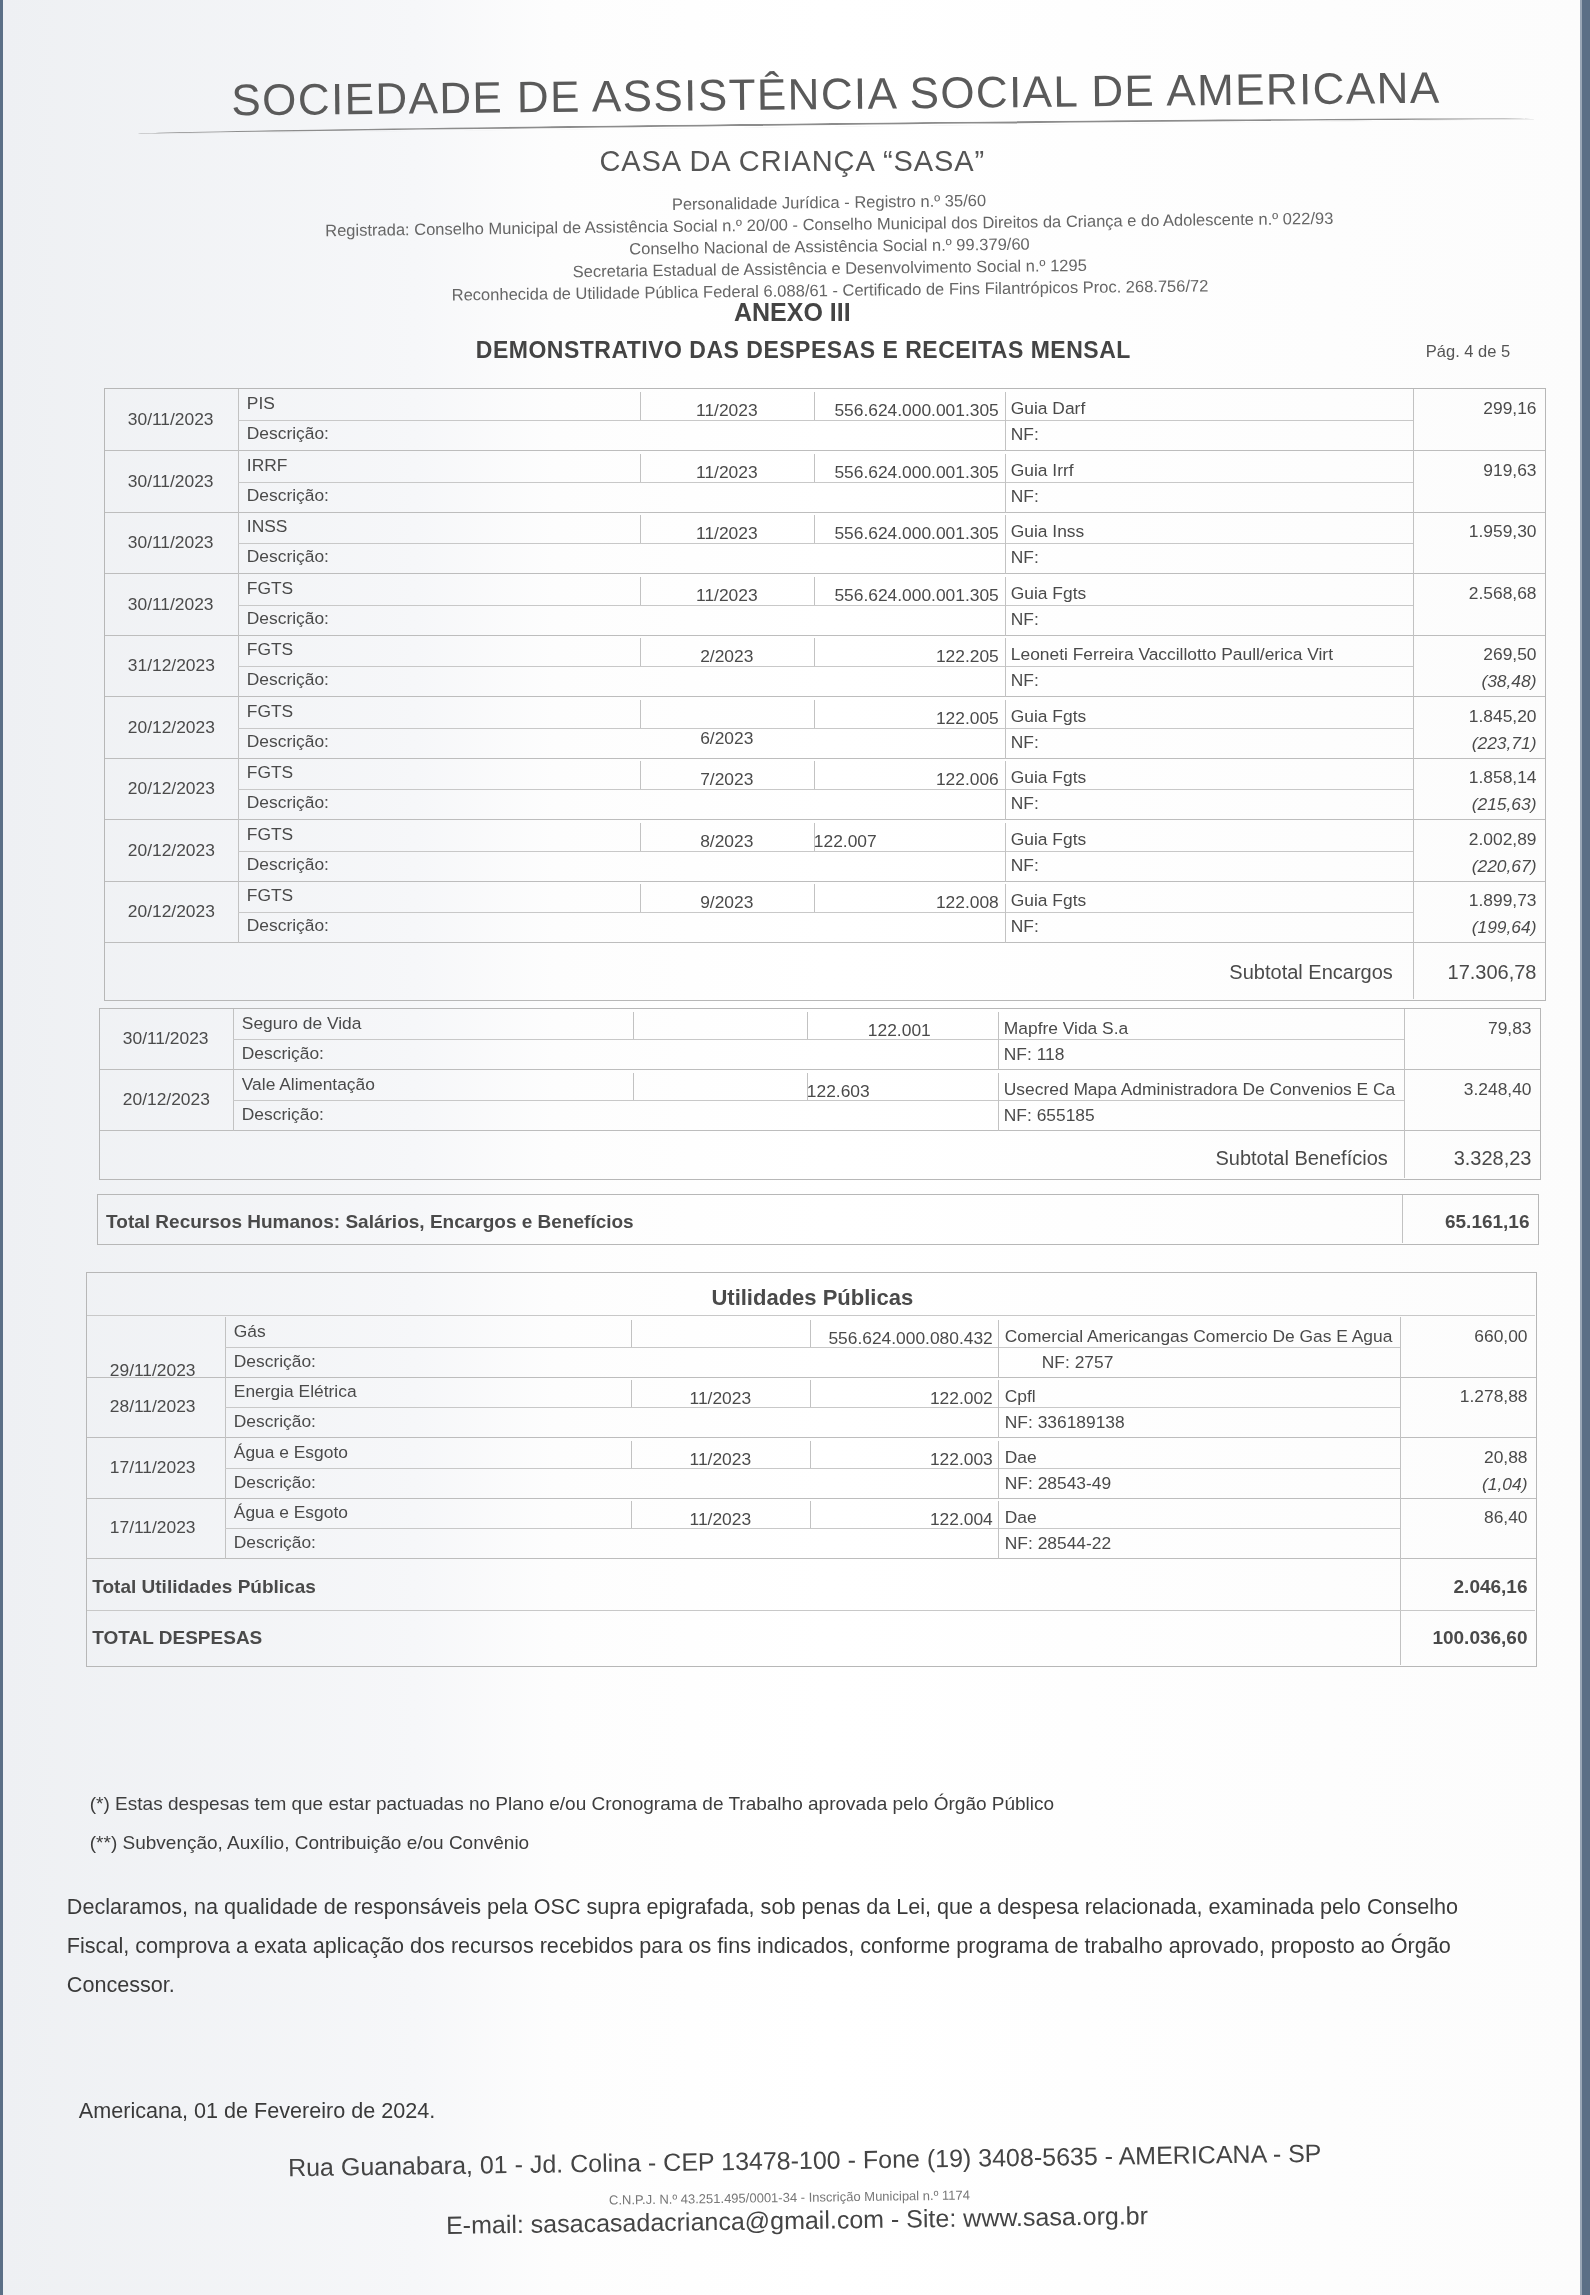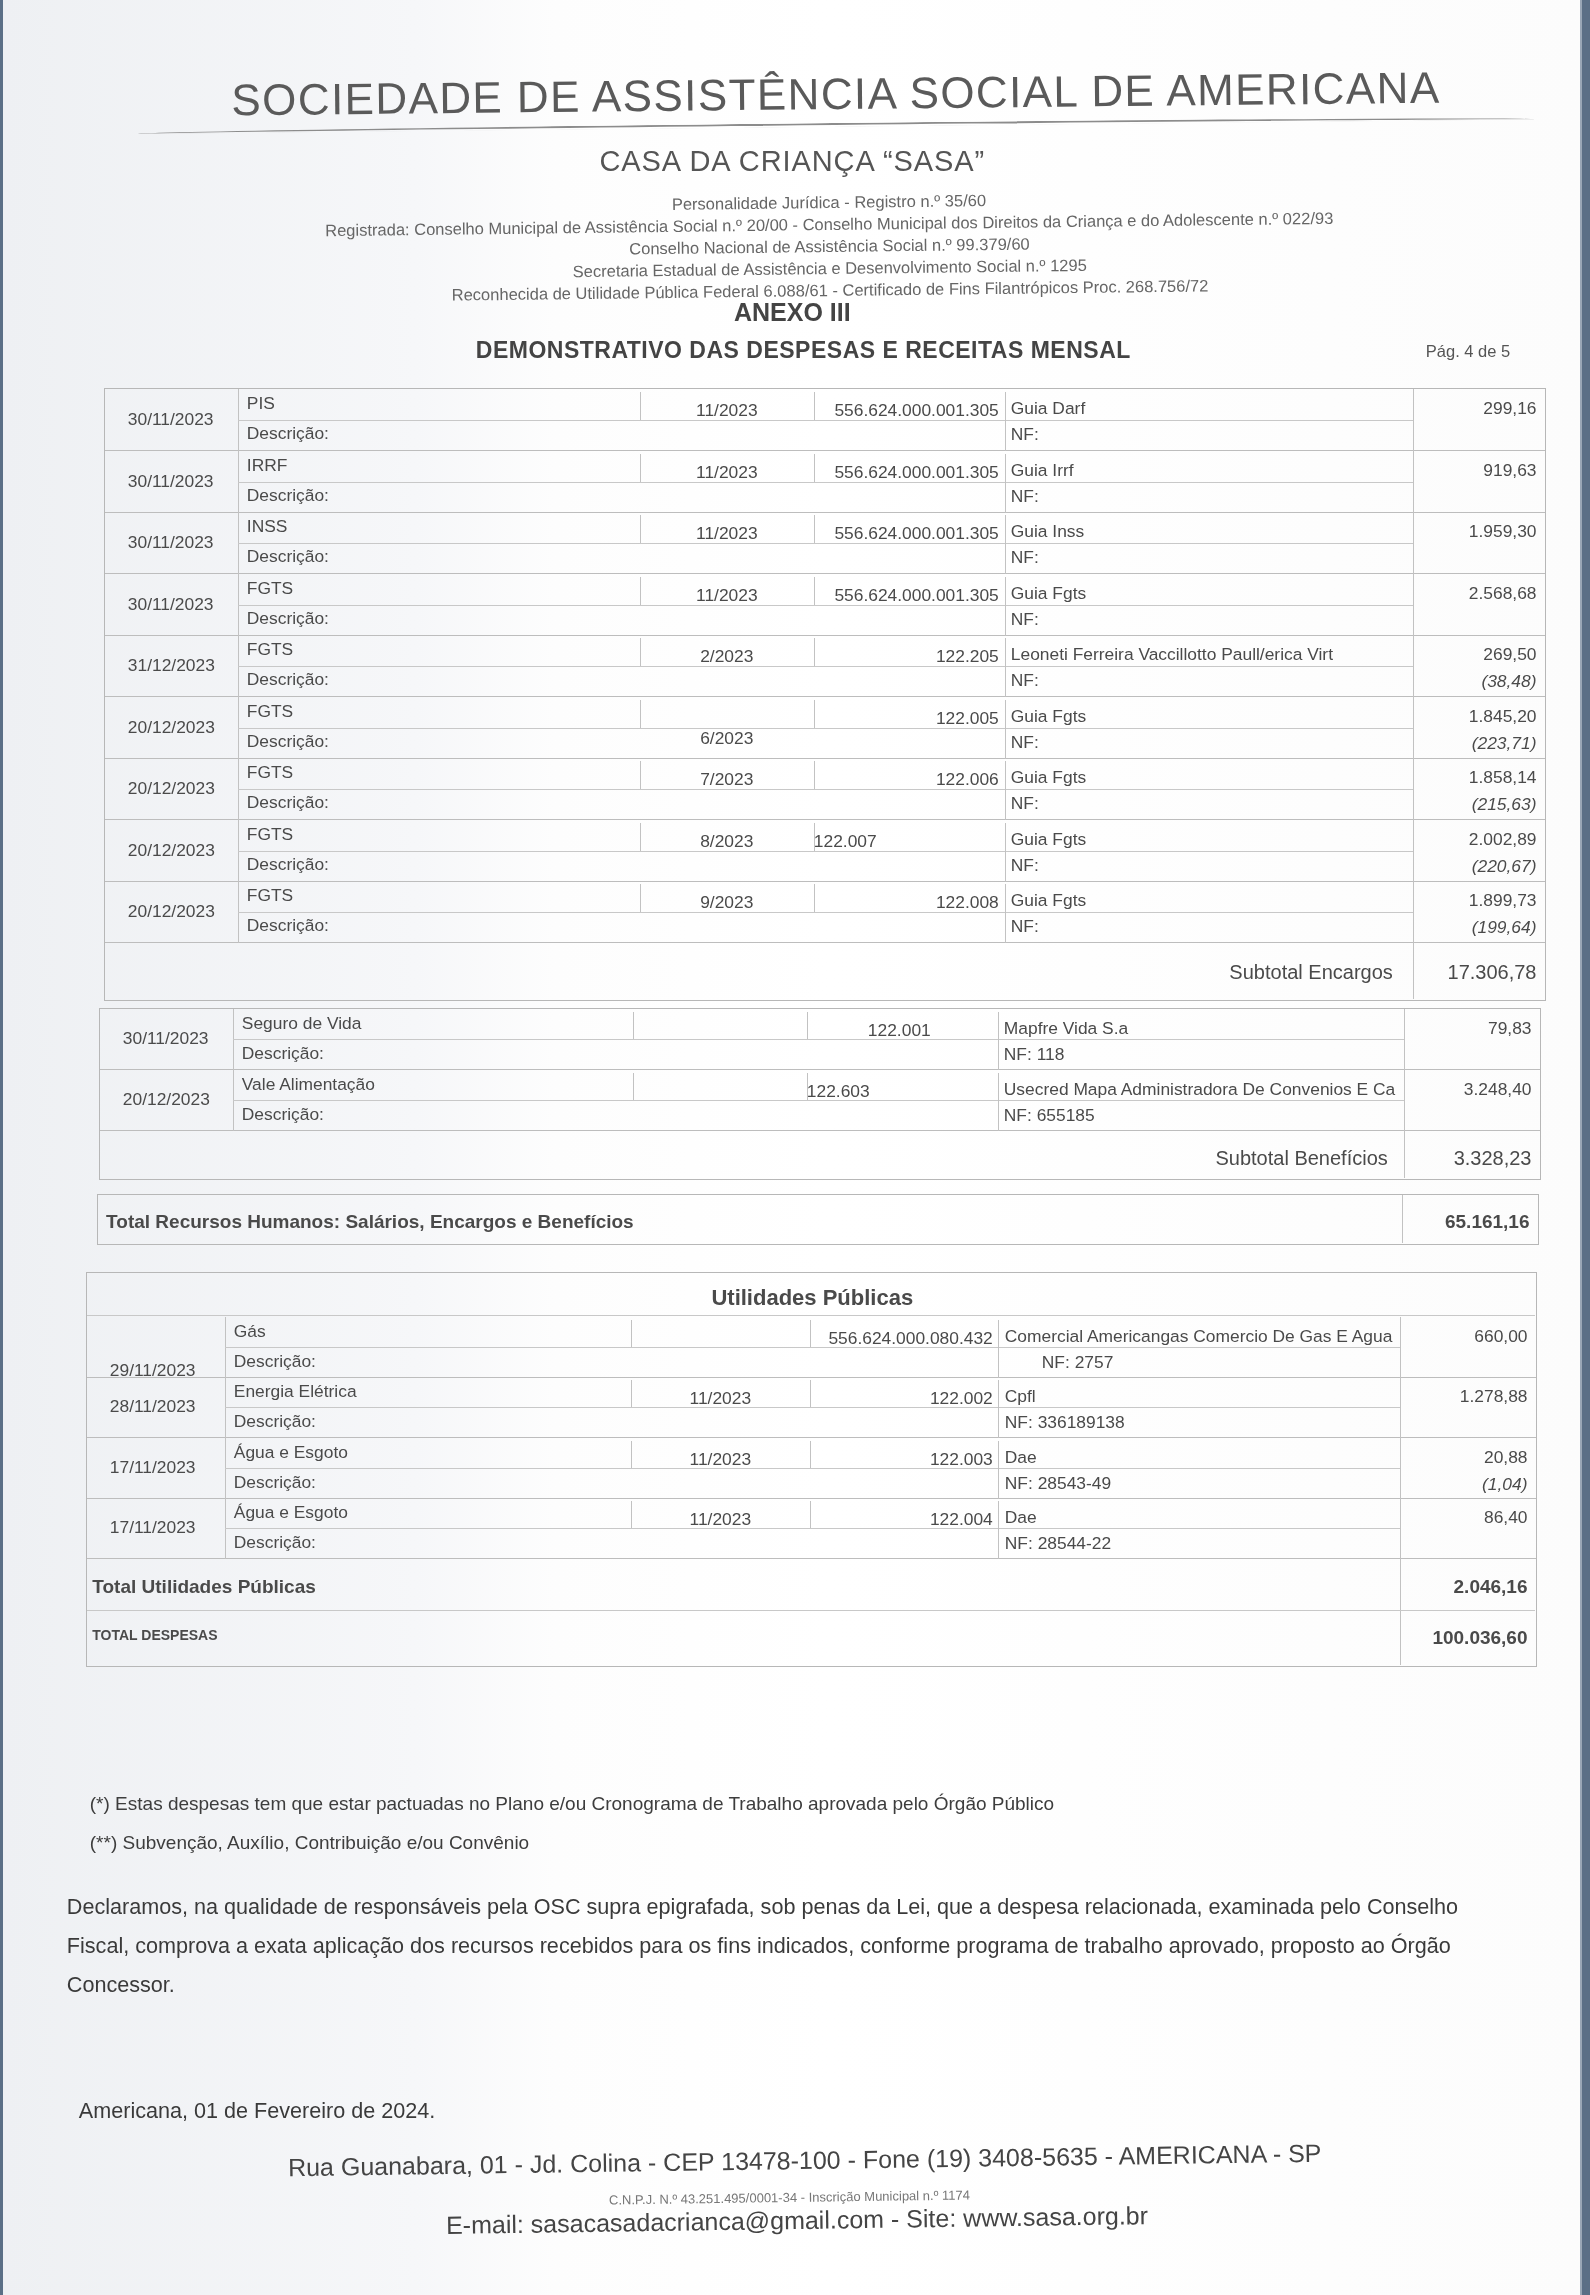--- a/index.html
+++ b/index.html
@@ -362,21 +362,21 @@
         <div class="cell center" style="left:544px; width:179px; top:10.6px;">11/2023</div>
         <div class="cell" style="left:723px; width:183px; text-align:right; top:10.6px;">122.004</div>
         <div class="cell" style="left:918px; top:8.7px;">Dae</div>
         <div class="cell" style="left:918px; top:35px;">NF: 28544-22</div>
         <div class="cell num" style="right:8.3px; top:8.7px;">86,40</div>
       </div>
       <div class="vline" style="left:1313px; top:286px; height:106px;"></div>
       <div class="cell bold" style="left:5.5px; top:303px; font-size:19px;">Total Utilidades Públicas</div>
       <div class="cell bold num" style="right:8.3px; top:303px; font-size:19px;">2.046,16</div>
       <div class="hline" style="left:0; top:337px; width:1448px;"></div>
-      <div class="cell bold" style="left:5.5px; top:354px; font-size:14px;">TOTAL DESPESAS</div>
+      <div class="cell bold" style="left:5.5px; top:354px; font-size:19px;">TOTAL DESPESAS</div>
       <div class="cell bold num" style="right:8.3px; top:354px; font-size:19px;">100.036,60</div>
     </div>
 
   <div class="notes" style="top:1793px;">(*) Estas despesas tem que estar pactuadas no Plano e/ou Cronograma de Trabalho aprovada pelo Órgão Público</div>
   <div class="notes" style="top:1832px;">(**) Subvenção, Auxílio, Contribuição e/ou Convênio</div>
 
   <div class="declar">Declaramos, na qualidade de responsáveis pela OSC supra epigrafada, sob penas da Lei, que a despesa relacionada, examinada pelo Conselho Fiscal, comprova a exata aplicação dos recursos recebidos para os fins indicados, conforme programa de trabalho aprovado, proposto ao Órgão Concessor.</div>
   <div class="place-date">Americana, 01 de Fevereiro de 2024.</div>
 
   <div class="addr">Rua Guanabara, 01 - Jd. Colina - CEP 13478-100 - Fone (19) 3408-5635 - AMERICANA - SP</div>

